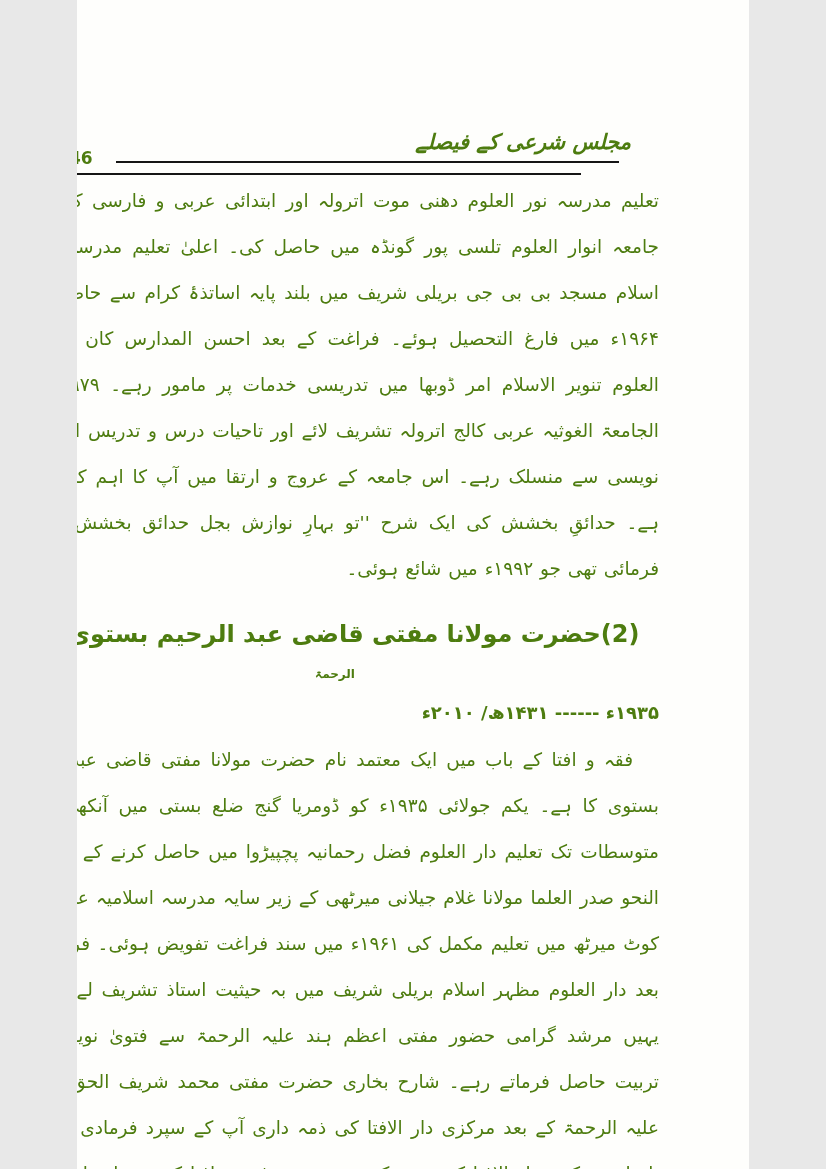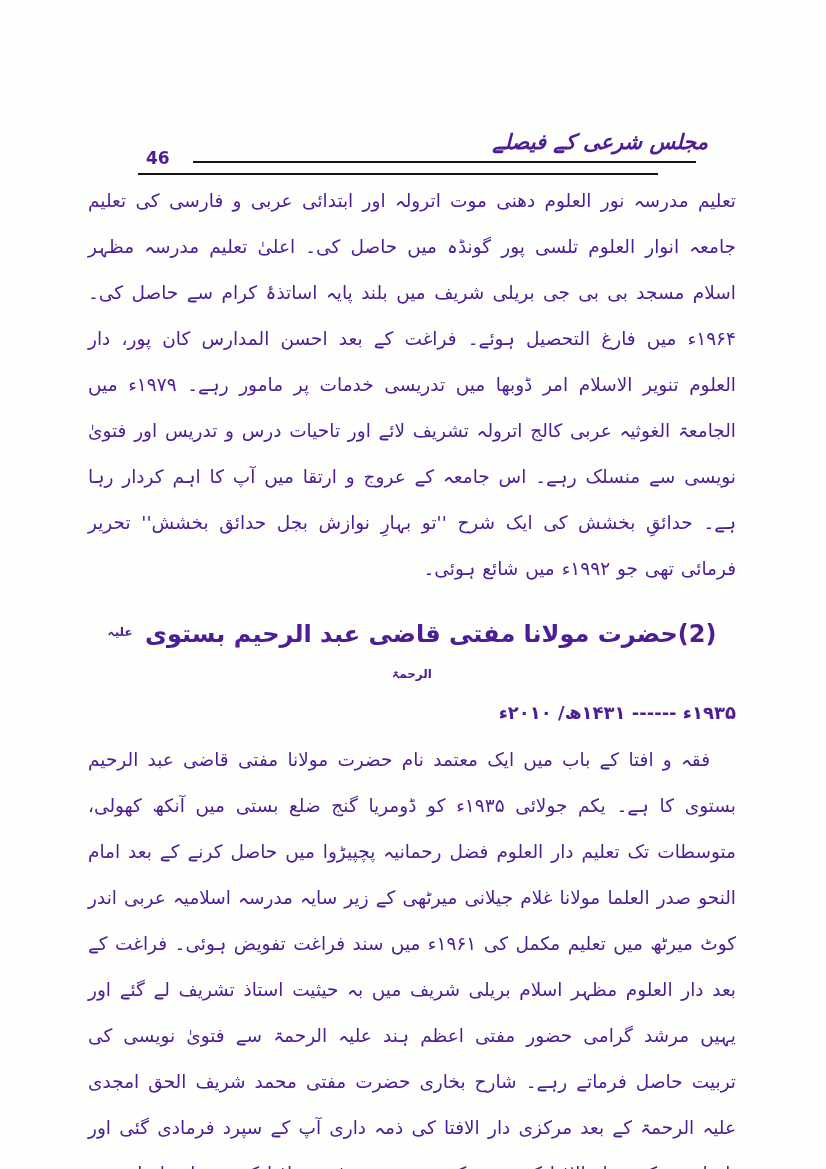--- a/index.html
+++ b/index.html
@@ -1,23 +1,23 @@
 <!DOCTYPE html>
 <html lang="ur" dir="rtl"><head>
 <meta charset="utf-8">
 <style>
   * { margin: 0; padding: 0; box-sizing: border-box; }
   html, body { background: #e8e8e8; }
   .page {
     position: relative;
-    width: 826px;
+    width: 672px;
     height: 1169px;
     margin: 0 auto;
     background: #fefefc;
-    color: #4c1d95;
+    color: #4d7c0f;
     font-family: "DejaVu Sans", sans-serif;
     direction: rtl;
     overflow: hidden;
   }
   .content {
     position: absolute;
     top: 130px;
     right: 90px;
     width: 648px;
   }

